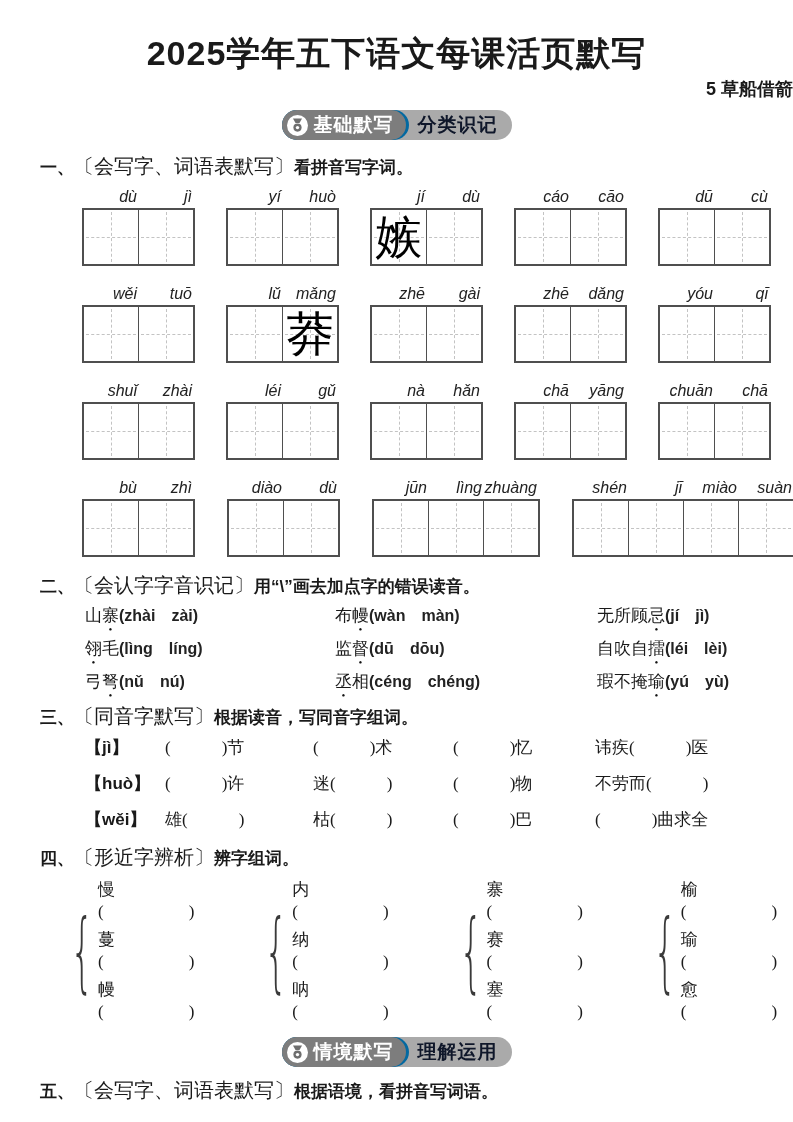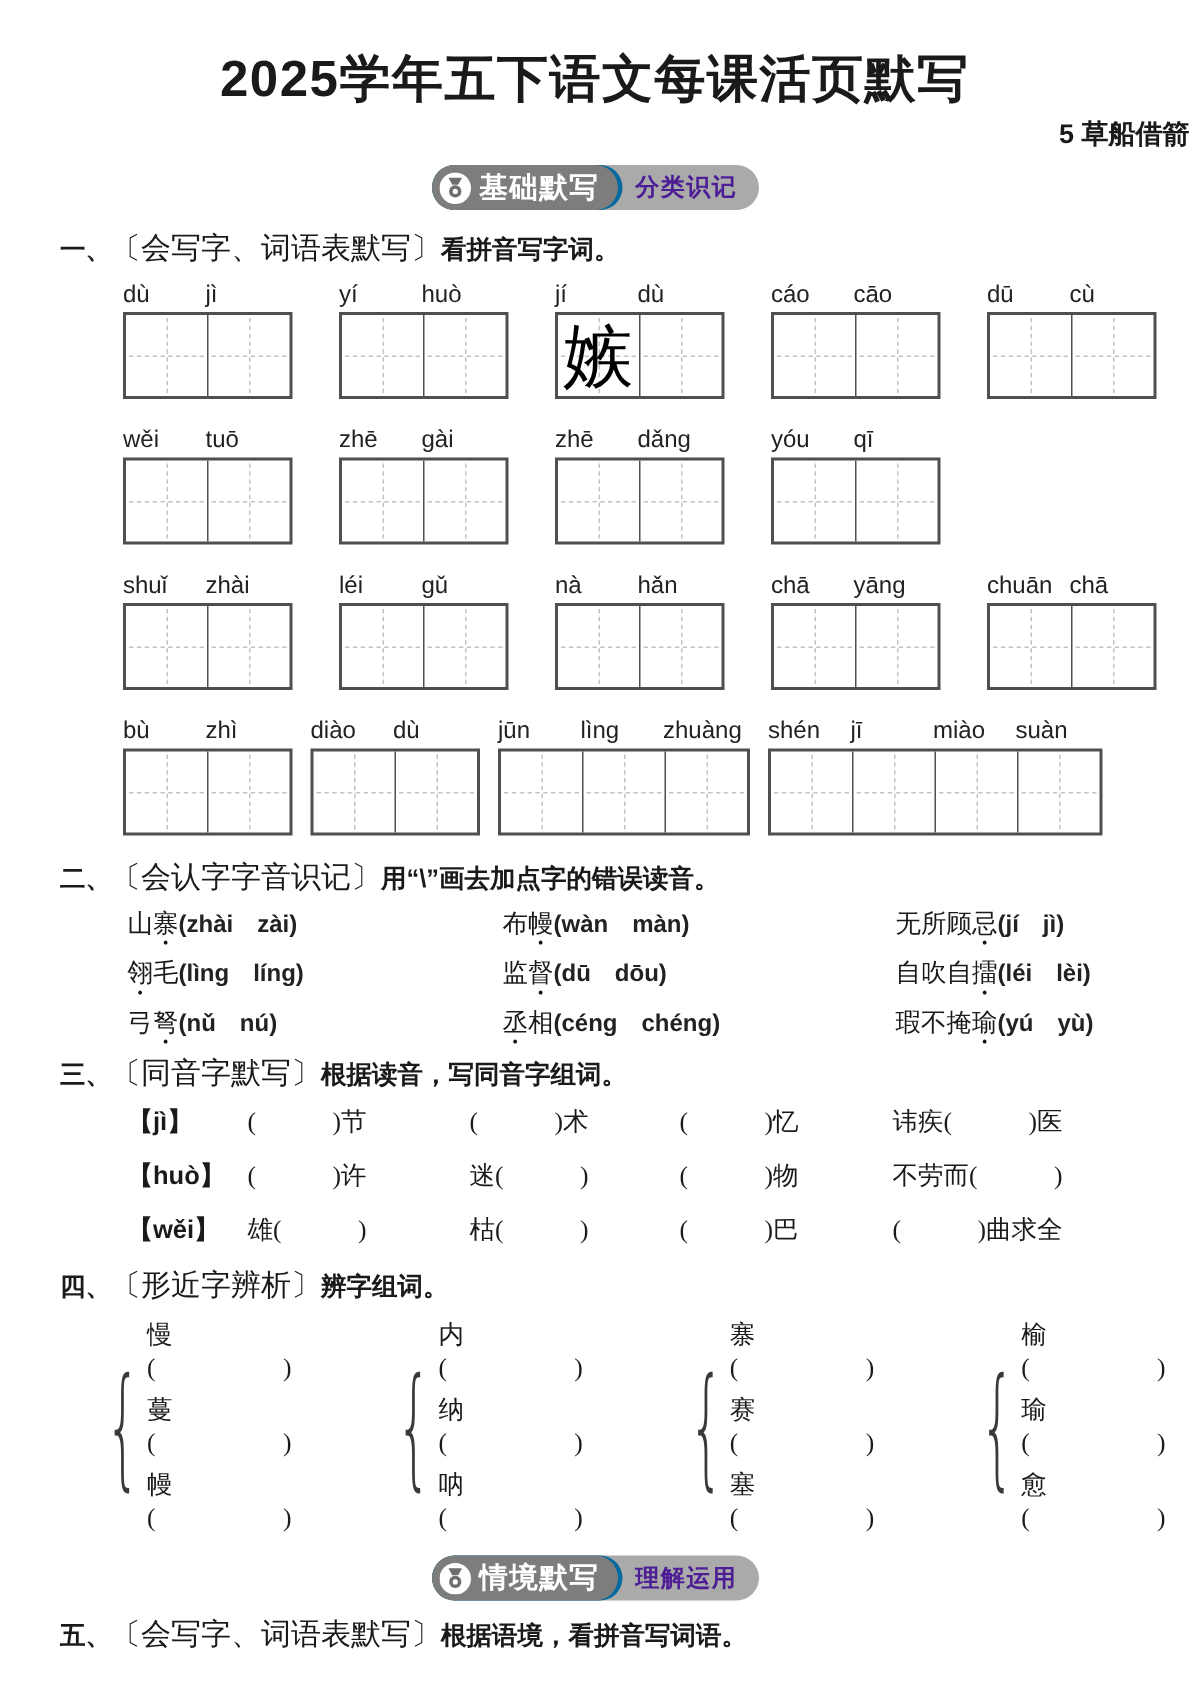--- a/index.html
+++ b/index.html
@@ -12,36 +12,36 @@
 
   
   .title{margin-top:34px;text-align:center;font-size:34px;font-weight:700;letter-spacing:1px;line-height:1.15;}
   .lesson{margin-top:4px;text-align:right;font-size:18px;font-weight:700;}
 
   
   .badge{display:flex;width:fit-content;margin:9px auto 0 auto;height:30px;border-radius:16px;background:#aaaaaa;align-items:stretch;}
   .badge-left-wrap{background:#0369a1;border-radius:16px;padding-right:3px;display:flex;}
   .badge-left{background:#7d7d7d;border-radius:16px;display:flex;align-items:center;gap:6px;padding:0 12px 0 5px;}
   .badge-left .txt{color:#ffffff;font-size:19px;font-weight:700;letter-spacing:1px;}
-  .badge-right{display:flex;align-items:center;padding:0 14px 0 9px;color:#4c1d95;font-size:16px;font-weight:700;letter-spacing:1px;}
+  .badge-right{display:flex;align-items:center;padding:0 14px 0 9px;color:#0f172a;font-size:19px;font-weight:700;letter-spacing:1px;}
   .medal{width:21px;height:21px;display:flex;}
 
   
   .sec-head{margin-left:40px;font-size:17px;line-height:1.35;}
   .sec-num{font-weight:700;}
   .sec-tag{font-family:"Liberation Serif",serif;font-size:20px;}
   .sec-ins{font-weight:700;}
 
   
   .prows{margin-left:82px;margin-top:4px;}
   .prow{margin-bottom:15px;}
   .groups{display:flex;gap:31px;}
-  .groups.tight{gap:12px;}
+  .groups.tight{gap:32px;}
   .pinyin{display:flex;align-items:flex-end;height:22px;margin-bottom:2px;font-size:16px;color:#222222;}
-  .pinyin span{width:55px;text-align:left;white-space:nowrap;}
+  .pinyin span{width:55px;text-align:right;white-space:nowrap;font-style:italic;}
   .gridbox{display:flex;border:2px solid #4f4f4f;width:fit-content;background:#ffffff;}
   .cell{width:54px;height:54px;position:relative;border-right:1px solid #4f4f4f;}
   .cell:last-child{border-right:none;}
   .cell::before{content:"";position:absolute;left:50%;top:2px;bottom:2px;border-left:1px dashed #c3c3c3;}
   .cell::after{content:"";position:absolute;top:50%;left:2px;right:2px;border-top:1px dashed #c3c3c3;}
   .written{position:absolute;inset:0;display:flex;align-items:center;justify-content:center;
     font-size:47px;font-family:"Liberation Serif",serif;color:#000;z-index:2;}
 
   
   .s2{margin:5px 0 0 85px;}
@@ -160,20 +160,32 @@
               <span>wěi</span>
               <span>tuō</span>
             </div>
           <div class="gridbox">
               <div class="cell"></div>
               <div class="cell"></div>
             </div>
         </div>
         <div class="group">
           <div class="pinyin">
+              <span>lǔ</span>
+              <span>mǎng</span>
+            </div>
+          <div class="gridbox">
+              <div class="cell"></div>
+              <div class="cell">
+                <span class="written">莽</span>
+              </div>
+            </div>
+        </div>
+        <div class="group">
+          <div class="pinyin">
               <span>zhē</span>
               <span>gài</span>
             </div>
           <div class="gridbox">
               <div class="cell"></div>
               <div class="cell"></div>
             </div>
         </div>
         <div class="group">
           <div class="pinyin">

